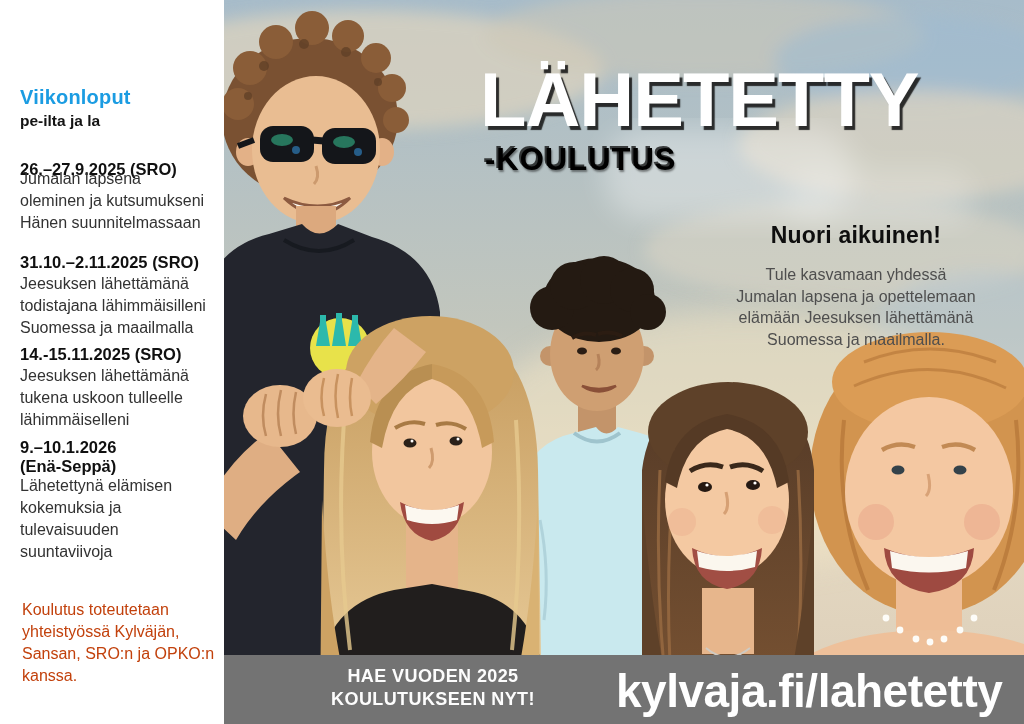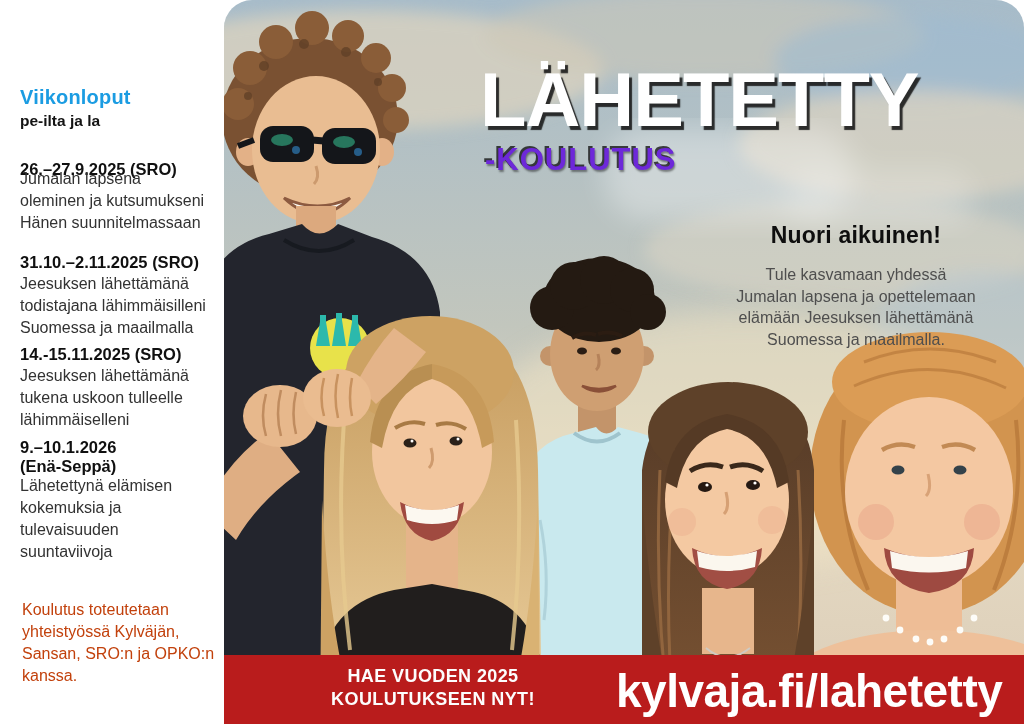--- a/index.html
+++ b/index.html
@@ -15,45 +15,45 @@
   #sb-heading { top:86px; font-size:20px; font-weight:800; color:#1b9ce2; letter-spacing:0.2px; }
   #sb-subheading { top:112px; font-size:15.5px; font-weight:700; color:#141414; }
   .session-date { font-size:16.5px; font-weight:800; color:#101010; line-height:19px; white-space:pre-line; }
   .session-body { font-size:16px; font-weight:400; color:#323232; line-height:22px; white-space:pre-line; }
   #s1d { top:160px; } #s1b { top:168px; }
   #s2d { top:253px; } #s2b { top:273px; }
   #s3d { top:345px; } #s3b { top:365px; }
   #s4d { top:438px; } #s4b { top:475px; }
   #sb-note { top:599px; left:22px; font-size:16px; color:#c2410c; line-height:22px; white-space:pre-line; }
   
-  #photo { position:absolute; left:224px; top:0; width:800px; height:724px; overflow:hidden;border-radius:28px; }
+  #photo { position:absolute; left:224px; top:0; width:800px; height:724px; overflow:hidden; }
   #photo svg { position:absolute; left:0; top:0; }
   
   #title {
     position:absolute; left:256px; top:62px;
     font-size:76px; font-weight:800; letter-spacing:-1px; line-height:1;
     color:#ffffff; text-shadow:3px 4px 1px rgba(22,22,22,0.88);
     white-space:nowrap;
   }
   #subtitle {
     position:absolute; left:261px; top:144px;
     font-size:31px; font-weight:700; letter-spacing:1px; line-height:1;
-    color:#6d28d9;
+    color:#000000;
     text-shadow:-2px -2px 0 rgba(10,10,10,0.75), 1px 2px 2px rgba(10,10,10,0.45);
     white-space:nowrap;
   }
   #callout { position:absolute; left:478px; top:222px; width:308px; text-align:center; }
   #callout-heading { font-size:23px; font-weight:700; color:#0e0e0e; letter-spacing:0.2px; }
   #callout-text {
     margin-top:15px; font-size:16px; color:#4e4e4e; line-height:21.5px; white-space:pre-line;
   }
   
   #bottom-bar {
     position:absolute; left:224px; top:655px; width:800px; height:69px;
-    background:#b91c1c;
+    background:#737373;
   }
   #cta {
     position:absolute; left:66px; top:10px; width:286px; text-align:center;
     color:#fdfdfd; font-size:18px; font-weight:800; line-height:23px; letter-spacing:0.4px;
     white-space:pre-line;
   }
   #bar-url {
     position:absolute; left:392px; top:9px;
     color:#ffffff; font-size:46px; font-weight:800; letter-spacing:-0.5px;
     white-space:nowrap;

